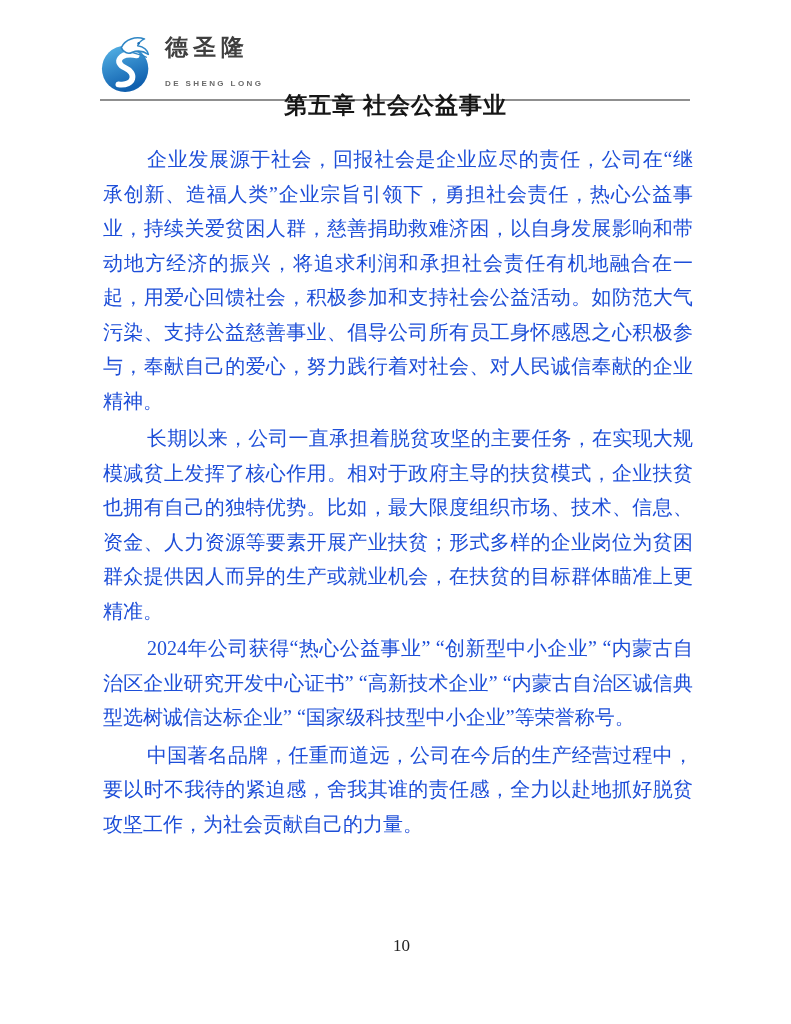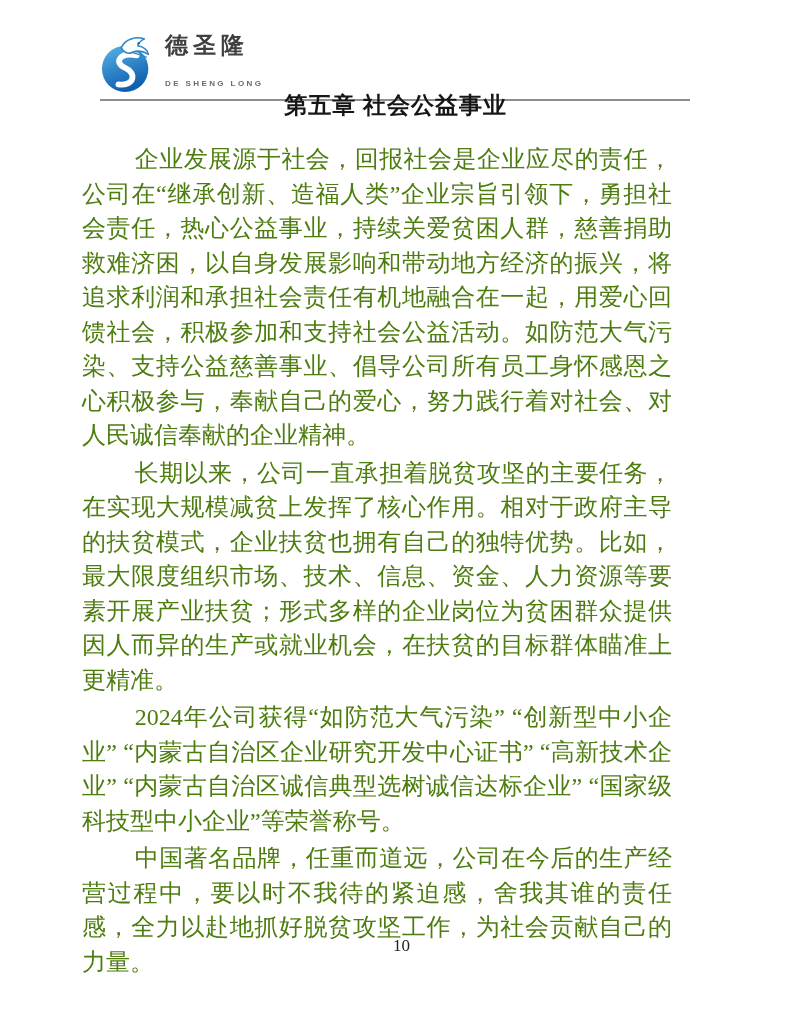--- a/index.html
+++ b/index.html
@@ -43,21 +43,21 @@
     height: 58px;
     display: block;
   }
   .logo-text {
     display: flex;
     flex-direction: column;
     line-height: 1;
     padding-bottom: 6px;
   }
   .logo-cn {
-    font-family: Liberation Mono, monospace;
+    font-family: Liberation Serif, serif;
     font-size: 23px;
     font-weight: bold;
     color: #3f3f3f;
     letter-spacing: 5px;
     white-space: nowrap;
   }
   .logo-en {
     font-family: "Liberation Sans", "DejaVu Sans", sans-serif;
     font-size: 8px;
     font-weight: bold;
@@ -83,26 +83,26 @@
     text-align: center;
     font-size: 23px;
     font-weight: bold;
     color: #161616;
     letter-spacing: 1px;
   }
   
   .doc-body {
     position: absolute;
     top: 142px;
-    left: 82px;
+    left: 103px;
     width: 590px;
-    font-size: 24px;
+    font-size: 20px;
     line-height: 34.5px;
     text-align: justify;
-    color: #4d7c0f;
+    color: #1d4ed8;
   }
   .doc-body p {
     margin: 0 0 3px 0;
     text-indent: 2.2em;
   }
   
   .page-footer {
     position: absolute;
     top: 936px;
     left: 12px;
@@ -143,21 +143,21 @@
         <span class="logo-en">DE SHENG LONG</span>
       </div>
     </div>
   </header>
 
   <h1 class="doc-title">第五章 社会公益事业</h1>
 
   <main class="doc-body">
     <p>企业发展源于社会，回报社会是企业应尽的责任，公司在“继承创新、造福人类”企业宗旨引领下，勇担社会责任，热心公益事业，持续关爱贫困人群，慈善捐助救难济困，以自身发展影响和带动地方经济的振兴，将追求利润和承担社会责任有机地融合在一起，用爱心回馈社会，积极参加和支持社会公益活动。如防范大气污染、支持公益慈善事业、倡导公司所有员工身怀感恩之心积极参与，奉献自己的爱心，努力践行着对社会、对人民诚信奉献的企业精神。</p>
     <p>长期以来，公司一直承担着脱贫攻坚的主要任务，在实现大规模减贫上发挥了核心作用。相对于政府主导的扶贫模式，企业扶贫也拥有自己的独特优势。比如，最大限度组织市场、技术、信息、资金、人力资源等要素开展产业扶贫；形式多样的企业岗位为贫困群众提供因人而异的生产或就业机会，在扶贫的目标群体瞄准上更精准。</p>
-    <p>2024年公司获得“如防范大气污染” “创新型中小企业” “内蒙古自治区企业研究开发中心证书” “高新技术企业” “内蒙古自治区诚信典型选树诚信达标企业” “国家级科技型中小企业”等荣誉称号。</p>
+    <p>2024年公司获得“热心公益事业” “创新型中小企业” “内蒙古自治区企业研究开发中心证书” “高新技术企业” “内蒙古自治区诚信典型选树诚信达标企业” “国家级科技型中小企业”等荣誉称号。</p>
     <p>中国著名品牌，任重而道远，公司在今后的生产经营过程中，要以时不我待的紧迫感，舍我其谁的责任感，全力以赴地抓好脱贫攻坚工作，为社会贡献自己的力量。</p>
   </main>
 
   <footer class="page-footer">
     <span>10</span>
   </footer>
 
 </div>
 
 </body></html>

